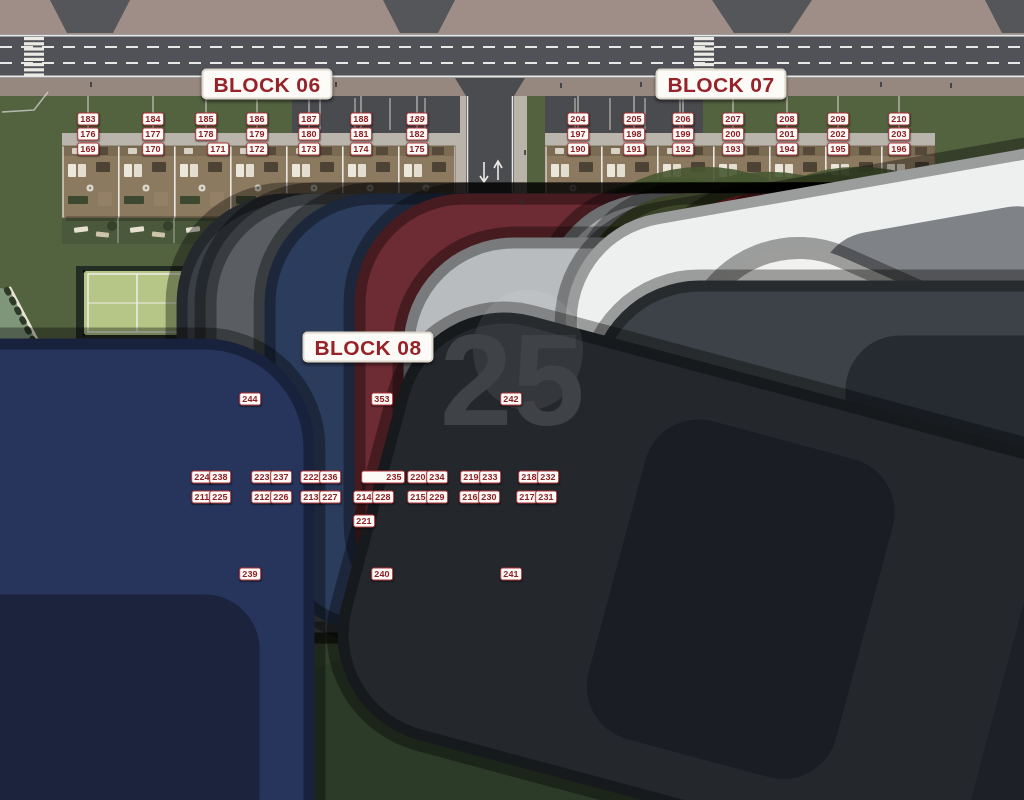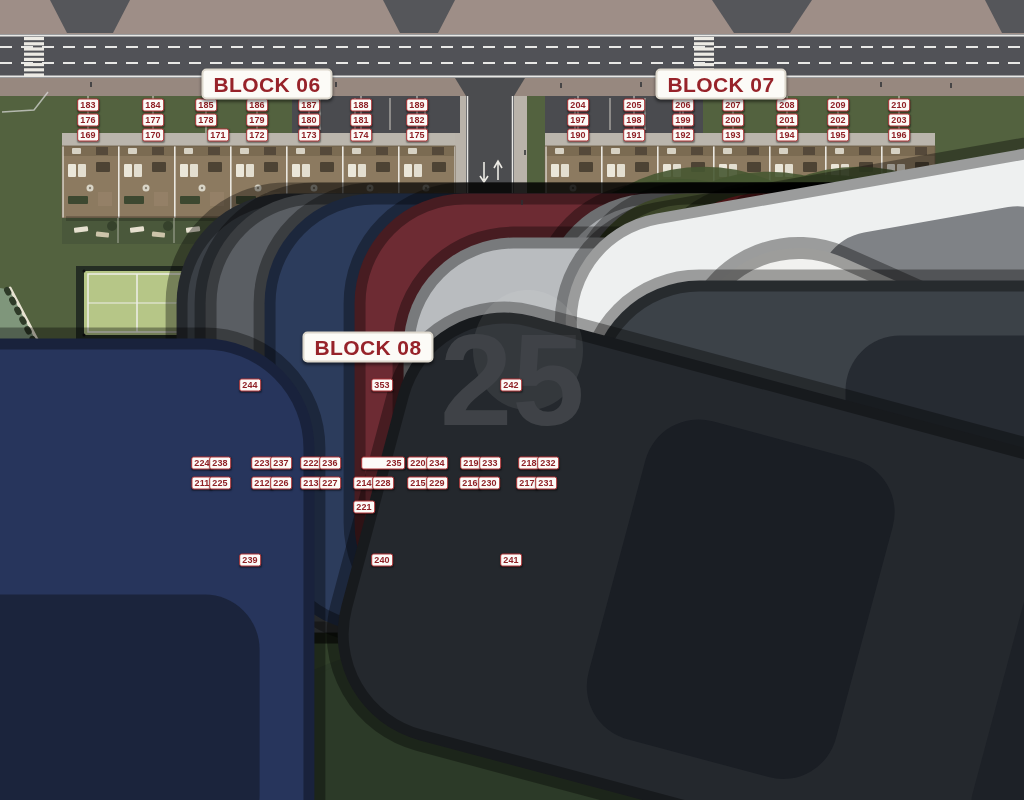--- a/index.html
+++ b/index.html
@@ -1,19 +1,19 @@
 <!DOCTYPE html>
 <html><head>
 <meta charset="utf-8">
 <style>
   html,body{margin:0;padding:0;background:#1d201b;}
   #stage{position:relative;width:1024px;height:800px;overflow:hidden;
          font-family:"Liberation Sans",sans-serif;background:#53623f;}
   #scene{position:absolute;left:0;top:0;}
-  #chips-layer{position:absolute;left:0;top:4px;width:1024px;height:616px;}
+  #chips-layer{position:absolute;left:0;top:18px;width:1024px;height:616px;}
   .chip{position:absolute;transform:translate(-50%,-50%);background:#fcfbf8;
         border:1.5px solid #b23538;color:#8f2126;
         font:700 9px/11px "Liberation Sans",sans-serif;padding:0 2px;
         border-radius:2.5px;box-shadow:0 1px 1.5px rgba(0,0,0,.4);
         white-space:nowrap;letter-spacing:.2px;}
   .banner{position:absolute;transform:translate(-50%,-50%);background:#fcfbf7;
         border:2px solid #ddd8cd;color:#97232a;
         font:700 21px/25px "Liberation Sans",sans-serif;padding:1px 10px;
         border-radius:5px;box-shadow:0 2px 3px rgba(0,0,0,.45);
         white-space:nowrap;letter-spacing:.4px;}
@@ -546,21 +546,21 @@
 </g>
 </svg>
 
 <div id="chips-layer">
       <div class="chip" style="left: 88px; top: 101px;">183</div>
       <div class="chip" style="left: 153px; top: 101px;">184</div>
       <div class="chip" style="left: 206px; top: 101px;">185</div>
       <div class="chip" style="left: 257px; top: 101px;">186</div>
       <div class="chip" style="left: 309px; top: 101px;">187</div>
       <div class="chip" style="left: 361px; top: 101px;">188</div>
-      <div class="chip" style="left: 417px; top: 101px;">189</div>
+      <div class="chip" style="left: 417px; top: 101px; font-style: italic;">189</div>
       <div class="chip" style="left: 88px; top: 116px;">176</div>
       <div class="chip" style="left: 153px; top: 116px;">177</div>
       <div class="chip" style="left: 206px; top: 116px;">178</div>
       <div class="chip" style="left: 257px; top: 116px;">179</div>
       <div class="chip" style="left: 309px; top: 116px;">180</div>
       <div class="chip" style="left: 361px; top: 116px;">181</div>
       <div class="chip" style="left: 417px; top: 116px;">182</div>
       <div class="chip" style="left: 88px; top: 131px;">169</div>
       <div class="chip" style="left: 153px; top: 131px;">170</div>
       <div class="chip" style="left: 206px; top: 131px; margin-left: 12px;">171</div>

